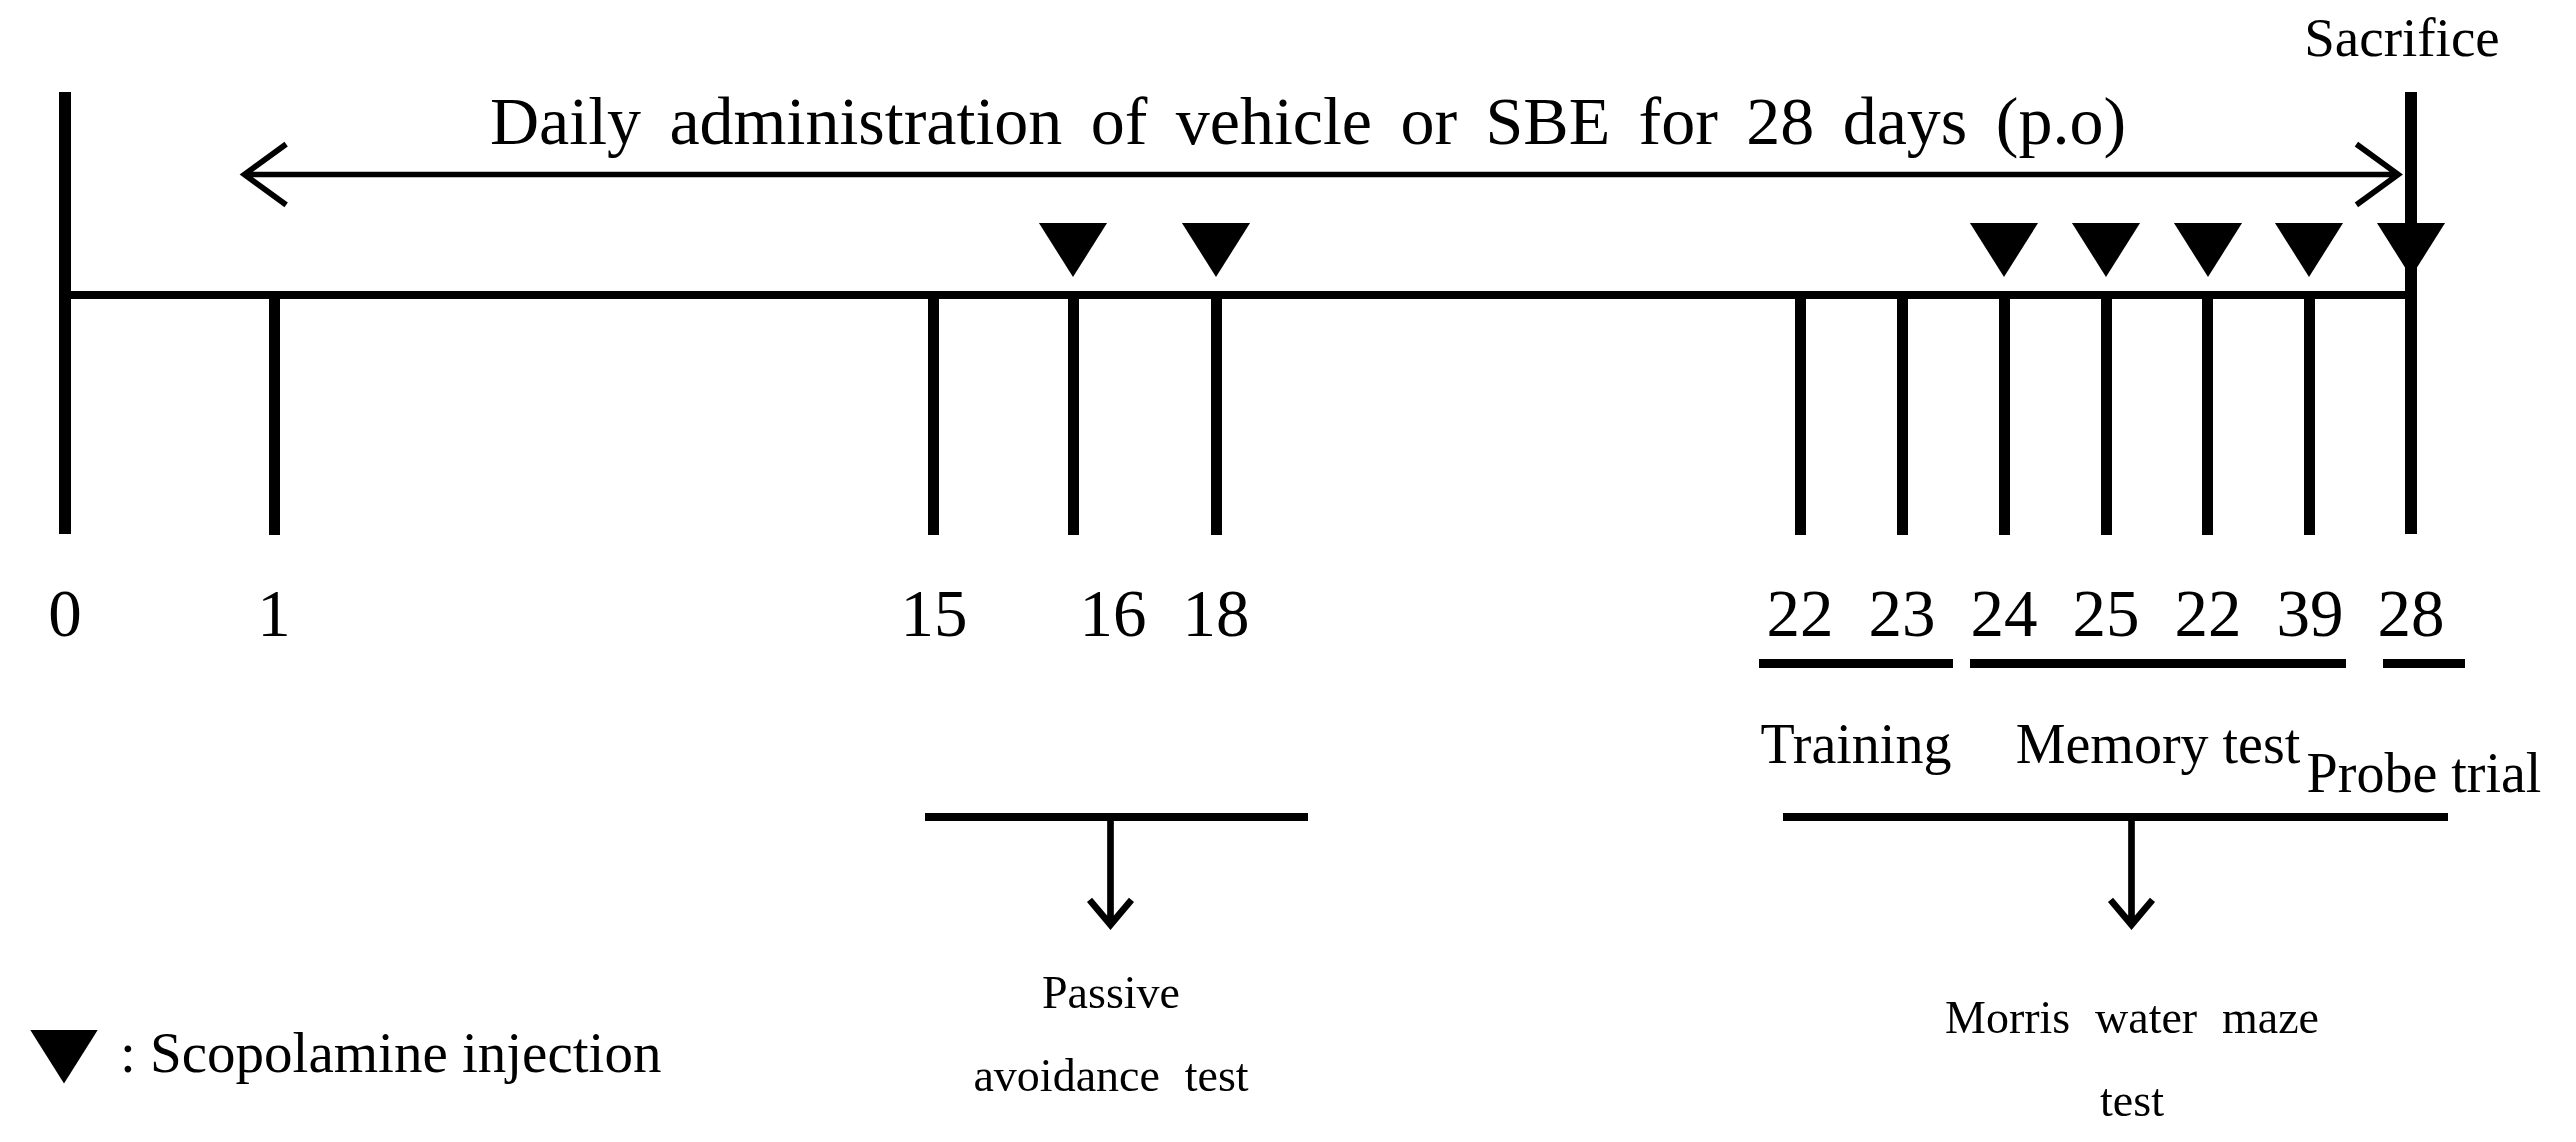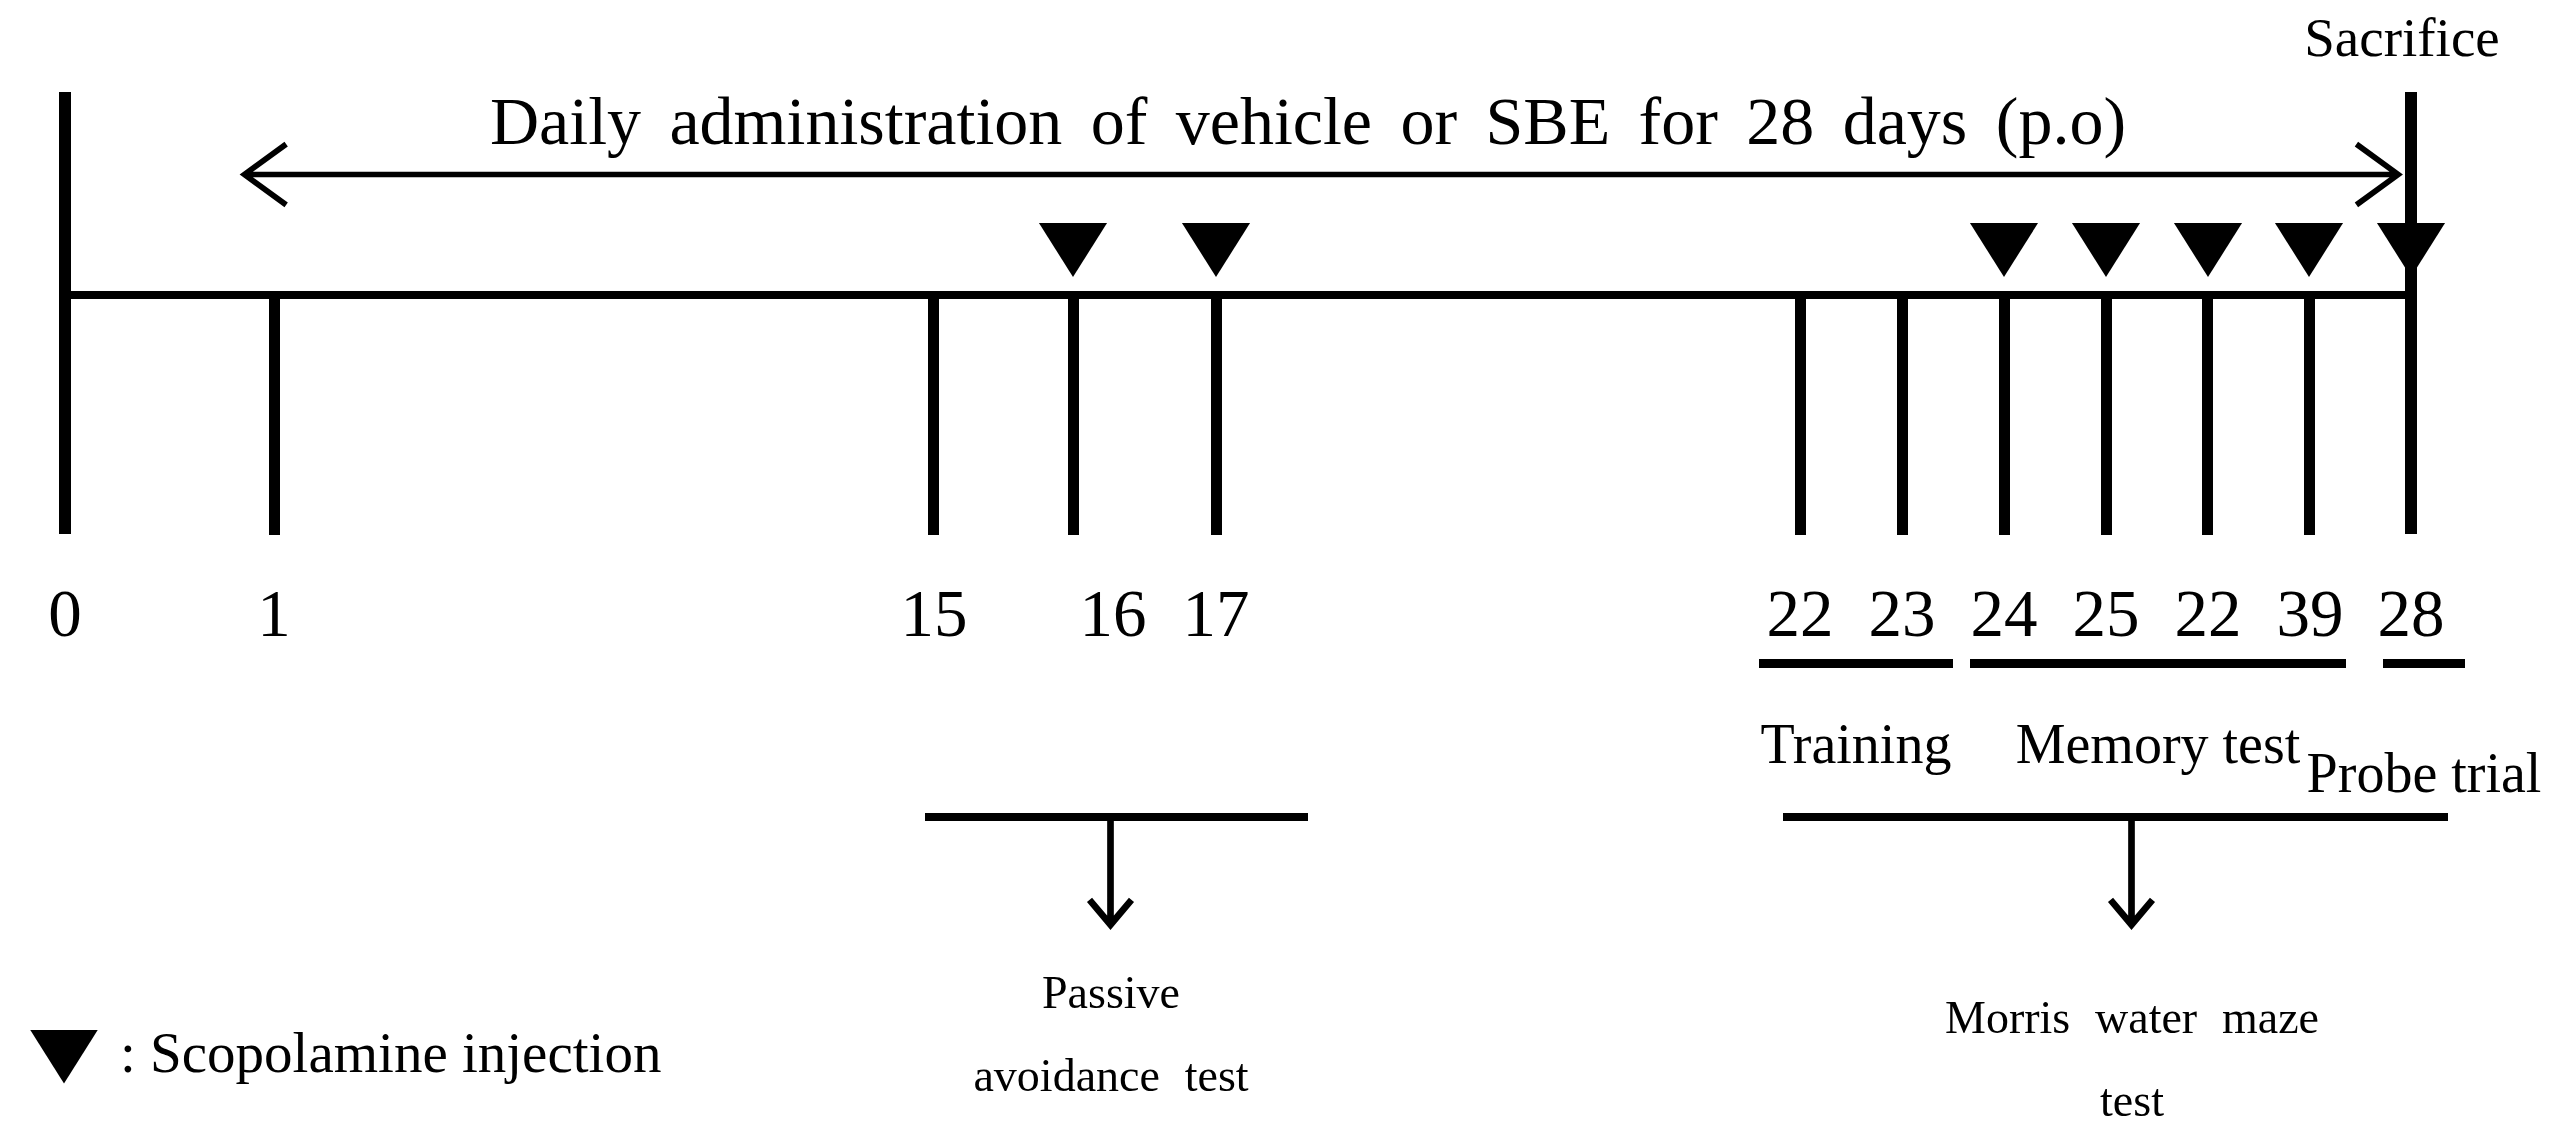--- a/index.html
+++ b/index.html
@@ -144,21 +144,21 @@
       <div class="endbar" style="left: 59px;"></div>
       <div class="day-label" style="left: 65px;">0</div>
       <div class="tick" style="left: 269px;"></div>
       <div class="day-label" style="left: 274px;">1</div>
       <div class="tick" style="left: 928px;"></div>
       <div class="day-label" style="left: 934px;">15</div>
       <div class="tick" style="left: 1068px;"></div>
       <div class="day-label" style="left: 1073px; margin-left: 40px;">16</div>
       <div class="tri day-tri" style="left: 1036px;"></div>
       <div class="tick" style="left: 1211px;"></div>
-      <div class="day-label" style="left: 1216px;">17</div>
+      <div class="day-label" style="left: 1216px;">18</div>
       <div class="tri day-tri" style="left: 1179px;"></div>
       <div class="tick" style="left: 1795px;"></div>
       <div class="day-label" style="left: 1800px;">22</div>
       <div class="tick" style="left: 1897px;"></div>
       <div class="day-label" style="left: 1902px;">23</div>
       <div class="tick" style="left: 1999px;"></div>
       <div class="day-label" style="left: 2004px;">24</div>
       <div class="tri day-tri" style="left: 1967px;"></div>
       <div class="tick" style="left: 2101px;"></div>
       <div class="day-label" style="left: 2106px;">25</div>

